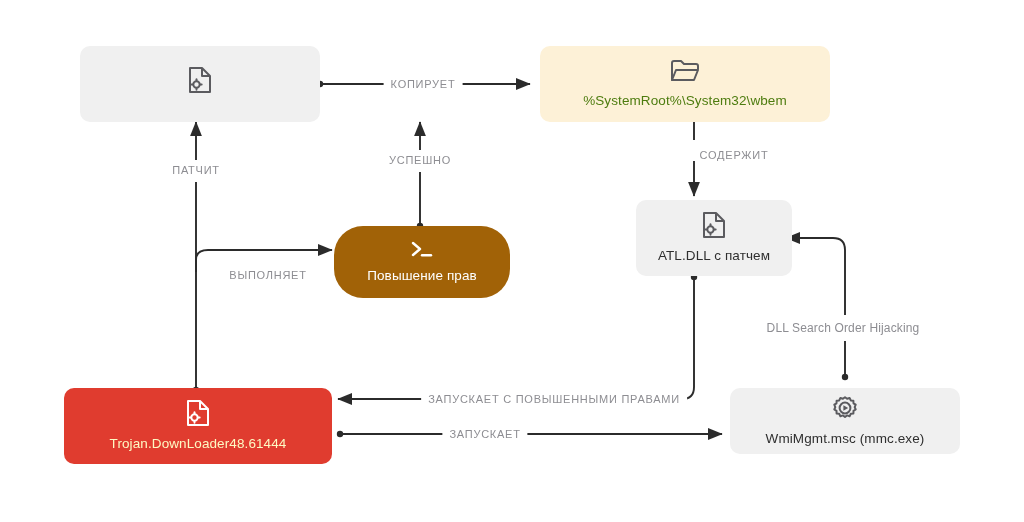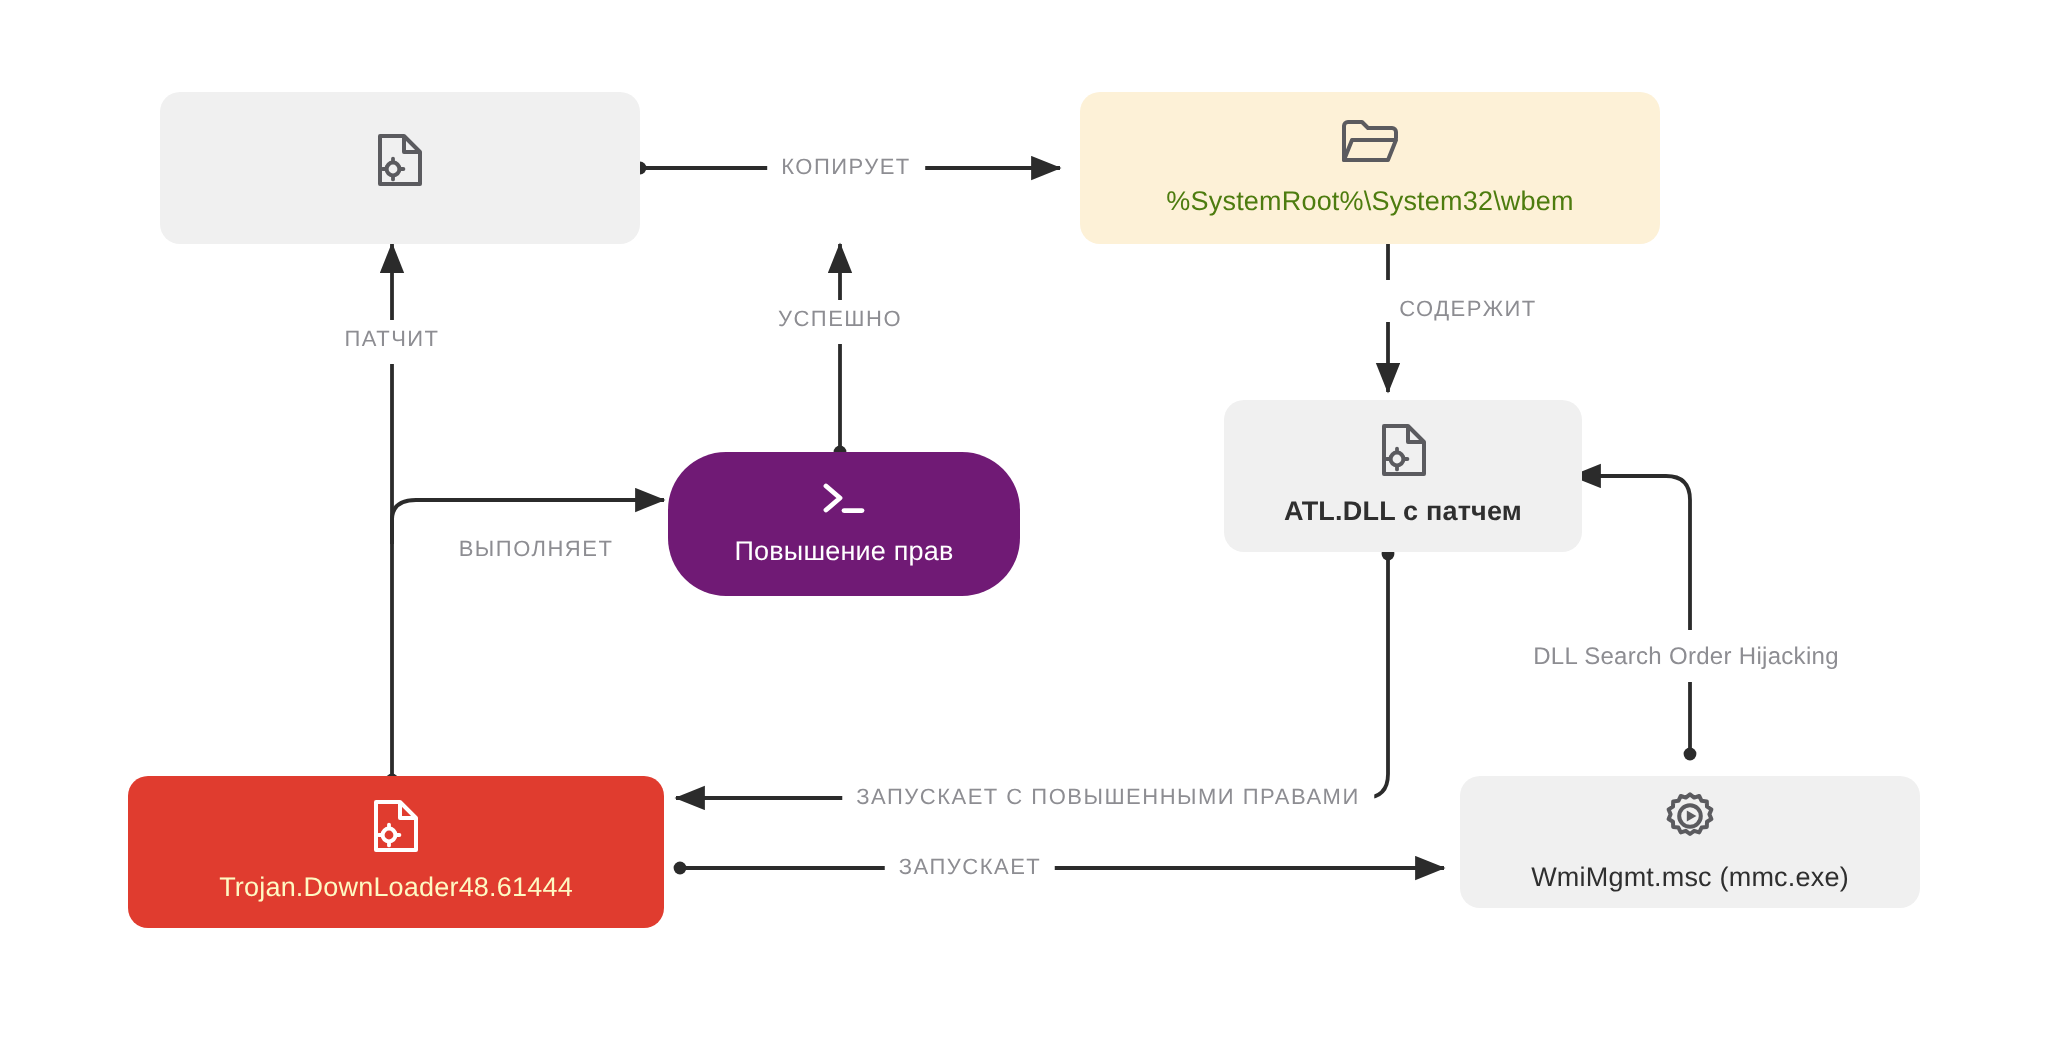--- a/index.html
+++ b/index.html
@@ -49,21 +49,21 @@
   }
   .node-grey {
     background: #f0f0f0;
     color: #2f2f2f;
   }
   .node-cream {
     background: #fdf1d7;
     color: #4d7c0f;
   }
   .node-dark {
-    background: #701a75;
+    background: #a16207;
     color: #ffffff;
     border-radius: 29px;
   }
   .node-red {
     background: #e03c2f;
     color: #fef9c3;
   }
   .edge-label {
     position: absolute;
     font-size: 11px;
@@ -153,21 +153,21 @@
   <div class="node node-dark" style="left:334px; top:226px; width:176px; height:72px;">
     <span class="icon">
       <svg width="28" height="20" viewBox="0 0 28 20">
         <path d="M5,4 L12,10 L5,16" fill="none" stroke="#ffffff" stroke-width="2.4" stroke-linecap="round" stroke-linejoin="round"></path>
         <line x1="14" y1="16.3" x2="23" y2="16.3" stroke="#ffffff" stroke-width="2.4" stroke-linecap="round"></line>
       </svg>
     </span>
     <span class="label">Повышение прав</span>
   </div>
 
-  <div class="node node-grey" style="left:612px; top:200px; width:179px; height:76px;font-weight:bold;">
+  <div class="node node-grey" style="left:636px; top:200px; width:156px; height:76px;">
     <span class="icon">
       <svg width="26" height="28" viewBox="0 0 26 28">
         <path d="M3,2 h12 l8,8 v16 h-20 z" fill="none" stroke="#5b5b5f" stroke-width="2" stroke-linejoin="round"></path>
         <path d="M15,2 v8 h8" fill="none" stroke="#5b5b5f" stroke-width="2" stroke-linejoin="round"></path>
         <circle cx="9.5" cy="18.5" r="3.2" fill="none" stroke="#5b5b5f" stroke-width="2"></circle>
         <g stroke="#5b5b5f" stroke-width="1.9" stroke-linecap="round">
           <line x1="9.5" y1="13.3" x2="9.5" y2="15.1"></line>
           <line x1="9.5" y1="21.9" x2="9.5" y2="23.7"></line>
           <line x1="4.3" y1="18.5" x2="6.1" y2="18.5"></line>
           <line x1="12.9" y1="18.5" x2="14.7" y2="18.5"></line>

